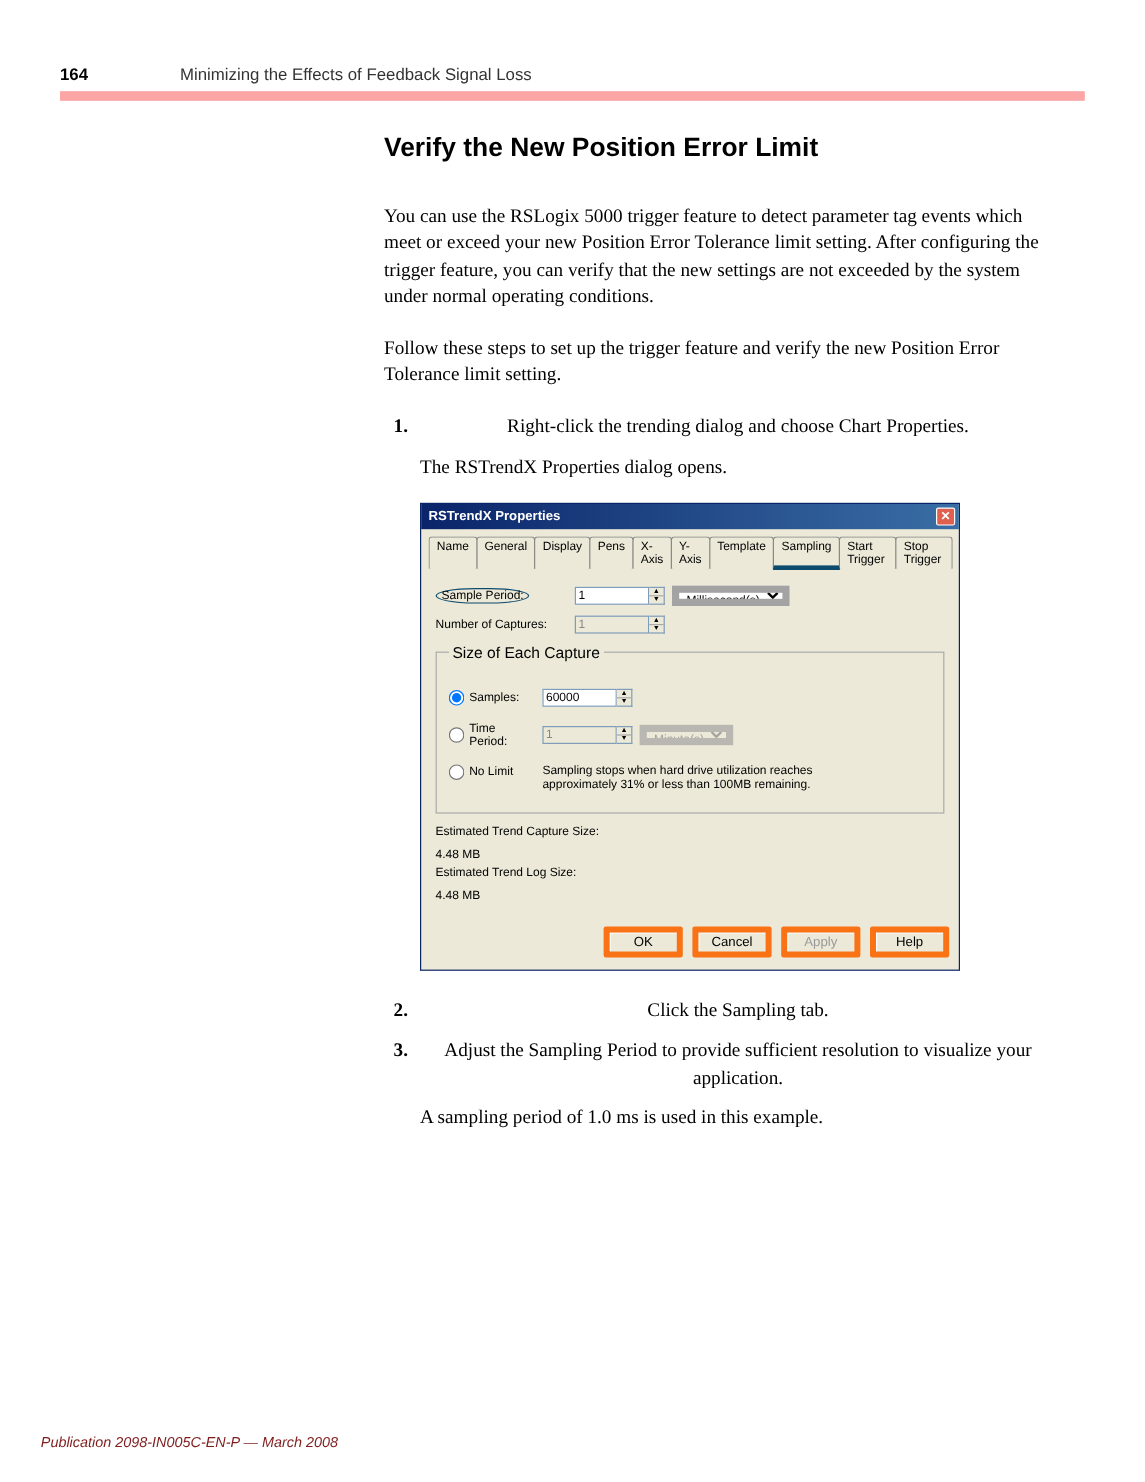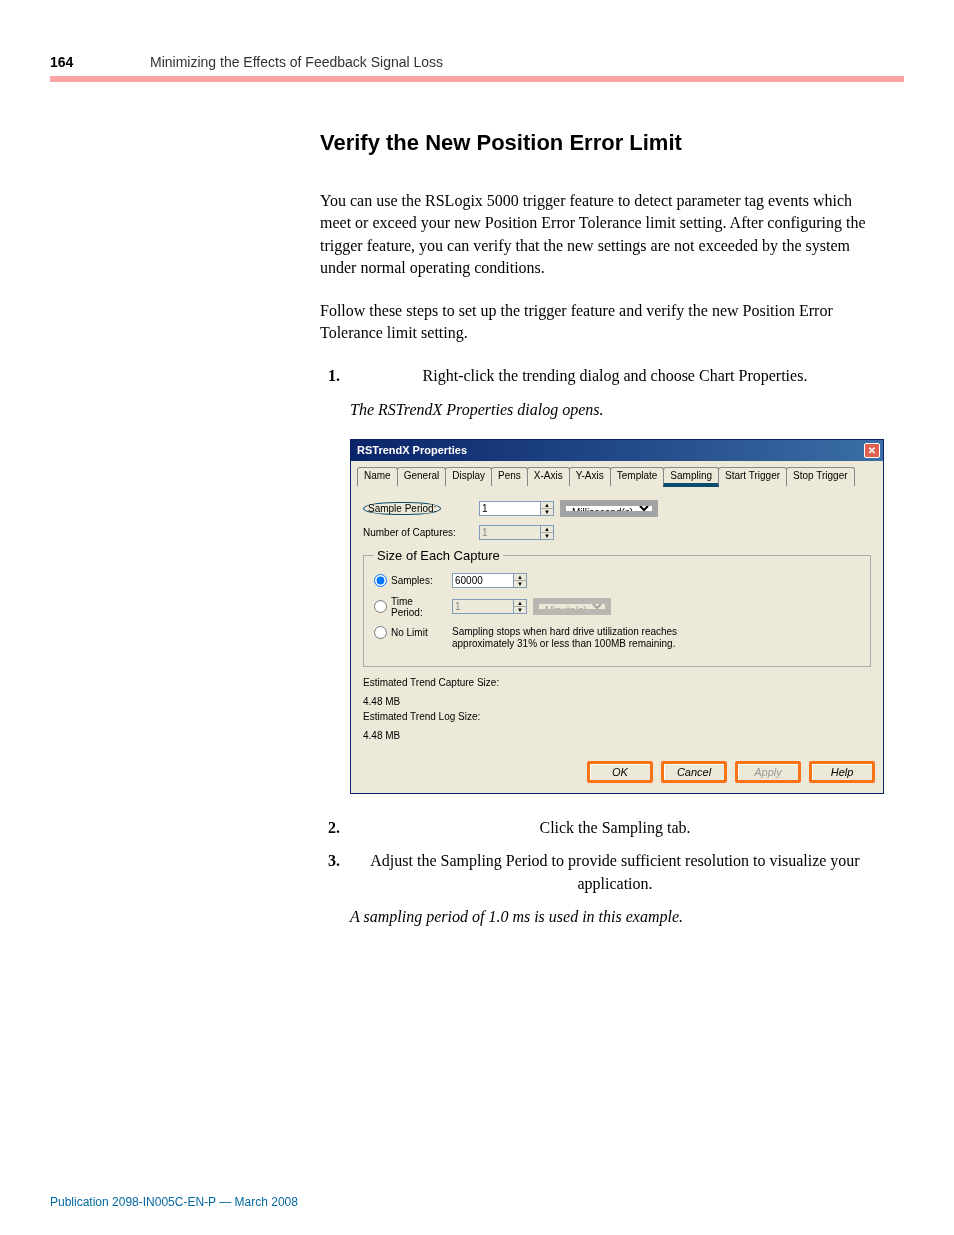--- a/index.html
+++ b/index.html
@@ -10,23 +10,23 @@
     font-family: Georgia, 'Times New Roman', serif;
     color: #000;
     position: relative;
   }
   .page {
     padding: 54px 50px 30px 50px;
   }
   .header-row {
     display: flex;
     align-items: baseline;
-    border-bottom: 6px solid #fca5a5;
+    border-bottom: 8px solid #fca5a5;
     padding-bottom: 6px;
-    margin-bottom: 48px;
+    margin-bottom: 26px;
   }
   .page-num {
     font-family: Arial, Helvetica, sans-serif;
     font-weight: bold;
     font-size: 14px;
     width: 100px;
   }
   .header-text {
     font-family: Arial, Helvetica, sans-serif;
     font-size: 14px;
@@ -59,26 +59,25 @@
     flex-shrink: 0;
     text-align: right;
     padding-right: 10px;
   }
   .step-body { flex: 1; text-align: center; }
   .step-sub {
     margin-left: 30px;
     font-size: 16px;
     line-height: 1.45;
     margin-bottom: 18px;
-    font-style: italic;
   }
 
   
   .dialog {
-    width: 534px;
+    width: 450px;
     margin: 8px 0 22px 30px;
     font-family: Tahoma, Arial, sans-serif;
     font-size: 10px;
     border: 1px solid #0a246a;
     background: #ece9d8;
   }
   .titlebar {
     background: linear-gradient(to right, #0a246a, #3a6ea5);
     color: #fff;
     display: flex;
@@ -175,50 +174,51 @@
   fieldset.groupbox legend {
     font-size: 13px;
     padding: 0 3px;
   }
   .radio-row {
     display: flex;
     align-items: center;
     gap: 6px;
     margin-bottom: 8px;
     font-size: 10px;
+    margin-top: 13px;
   }
   .radio-row .r-label { width: 72px; display:flex; align-items:center; gap:4px; }
   .radio-row input[type=radio]{ margin:0; }
   .note-text { font-size: 10px; line-height:1.2; }
   .est-row {
     display:flex; gap: 8px; font-size:10px; margin-bottom:4px;flex-direction:column;
   }
   .est-row .el { width: 160px; }
   .btn-row {
     display:flex; justify-content:flex-end; gap:8px;
     padding: 6px 8px 10px 8px;
   }
   .win-btn {
     min-width: 66px;
     padding: 2px 8px;
     font-size: 11px;
-    border: 3px solid #f97316;
+    border: 5px solid #f97316;
     background: #ece9d8;
     border-radius: 2px;
     box-shadow: inset 1px 1px 0 #fff;
-    font-style: italic;
   }
   .win-btn.disabled { color:#999; }
   .footer {
     position: absolute;
-    left: 50px;
+    left: 34px;
     bottom: 26px;
     font-family: Arial, Helvetica, sans-serif;
     font-size: 12px;
-    color: #0369a1;
+    color: #7f1d1d;
+    font-style: italic;
   }
 </style>
 </head>
 <body>
 
 <div class="page">
   <div class="header-row">
     <div class="page-num">164</div>
     <div class="header-text">Minimizing the Effects of Feedback Signal Loss</div>
   </div>

